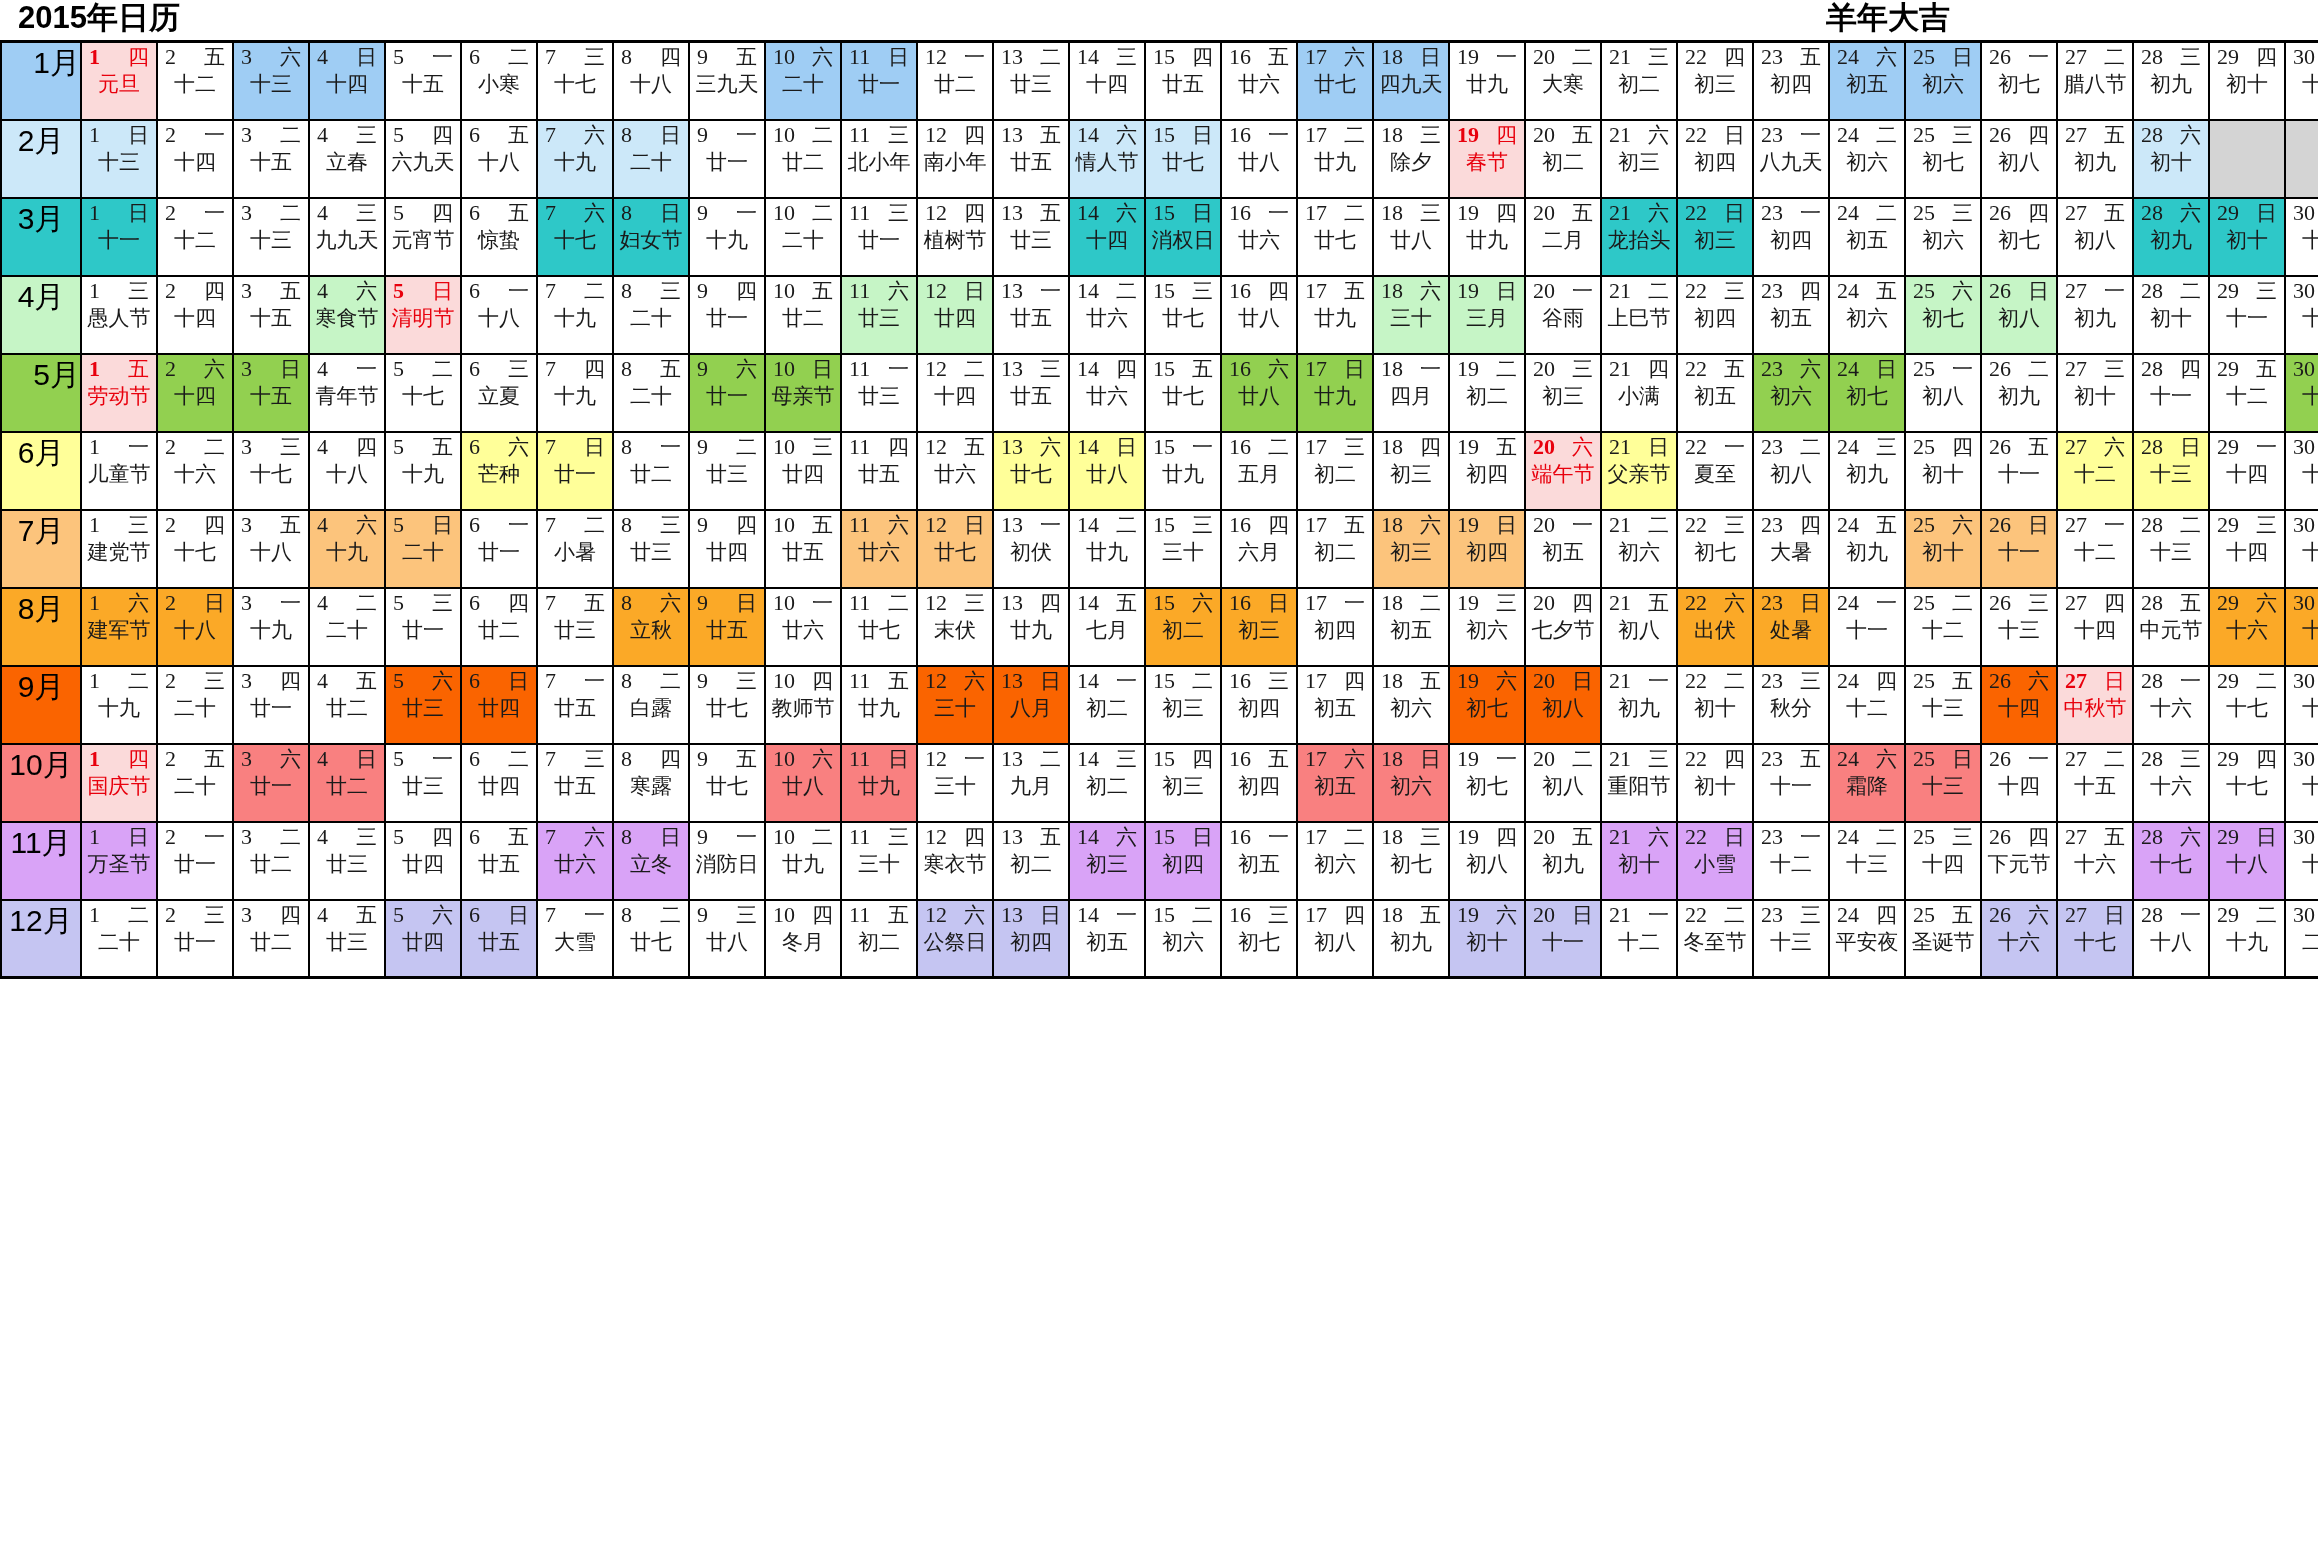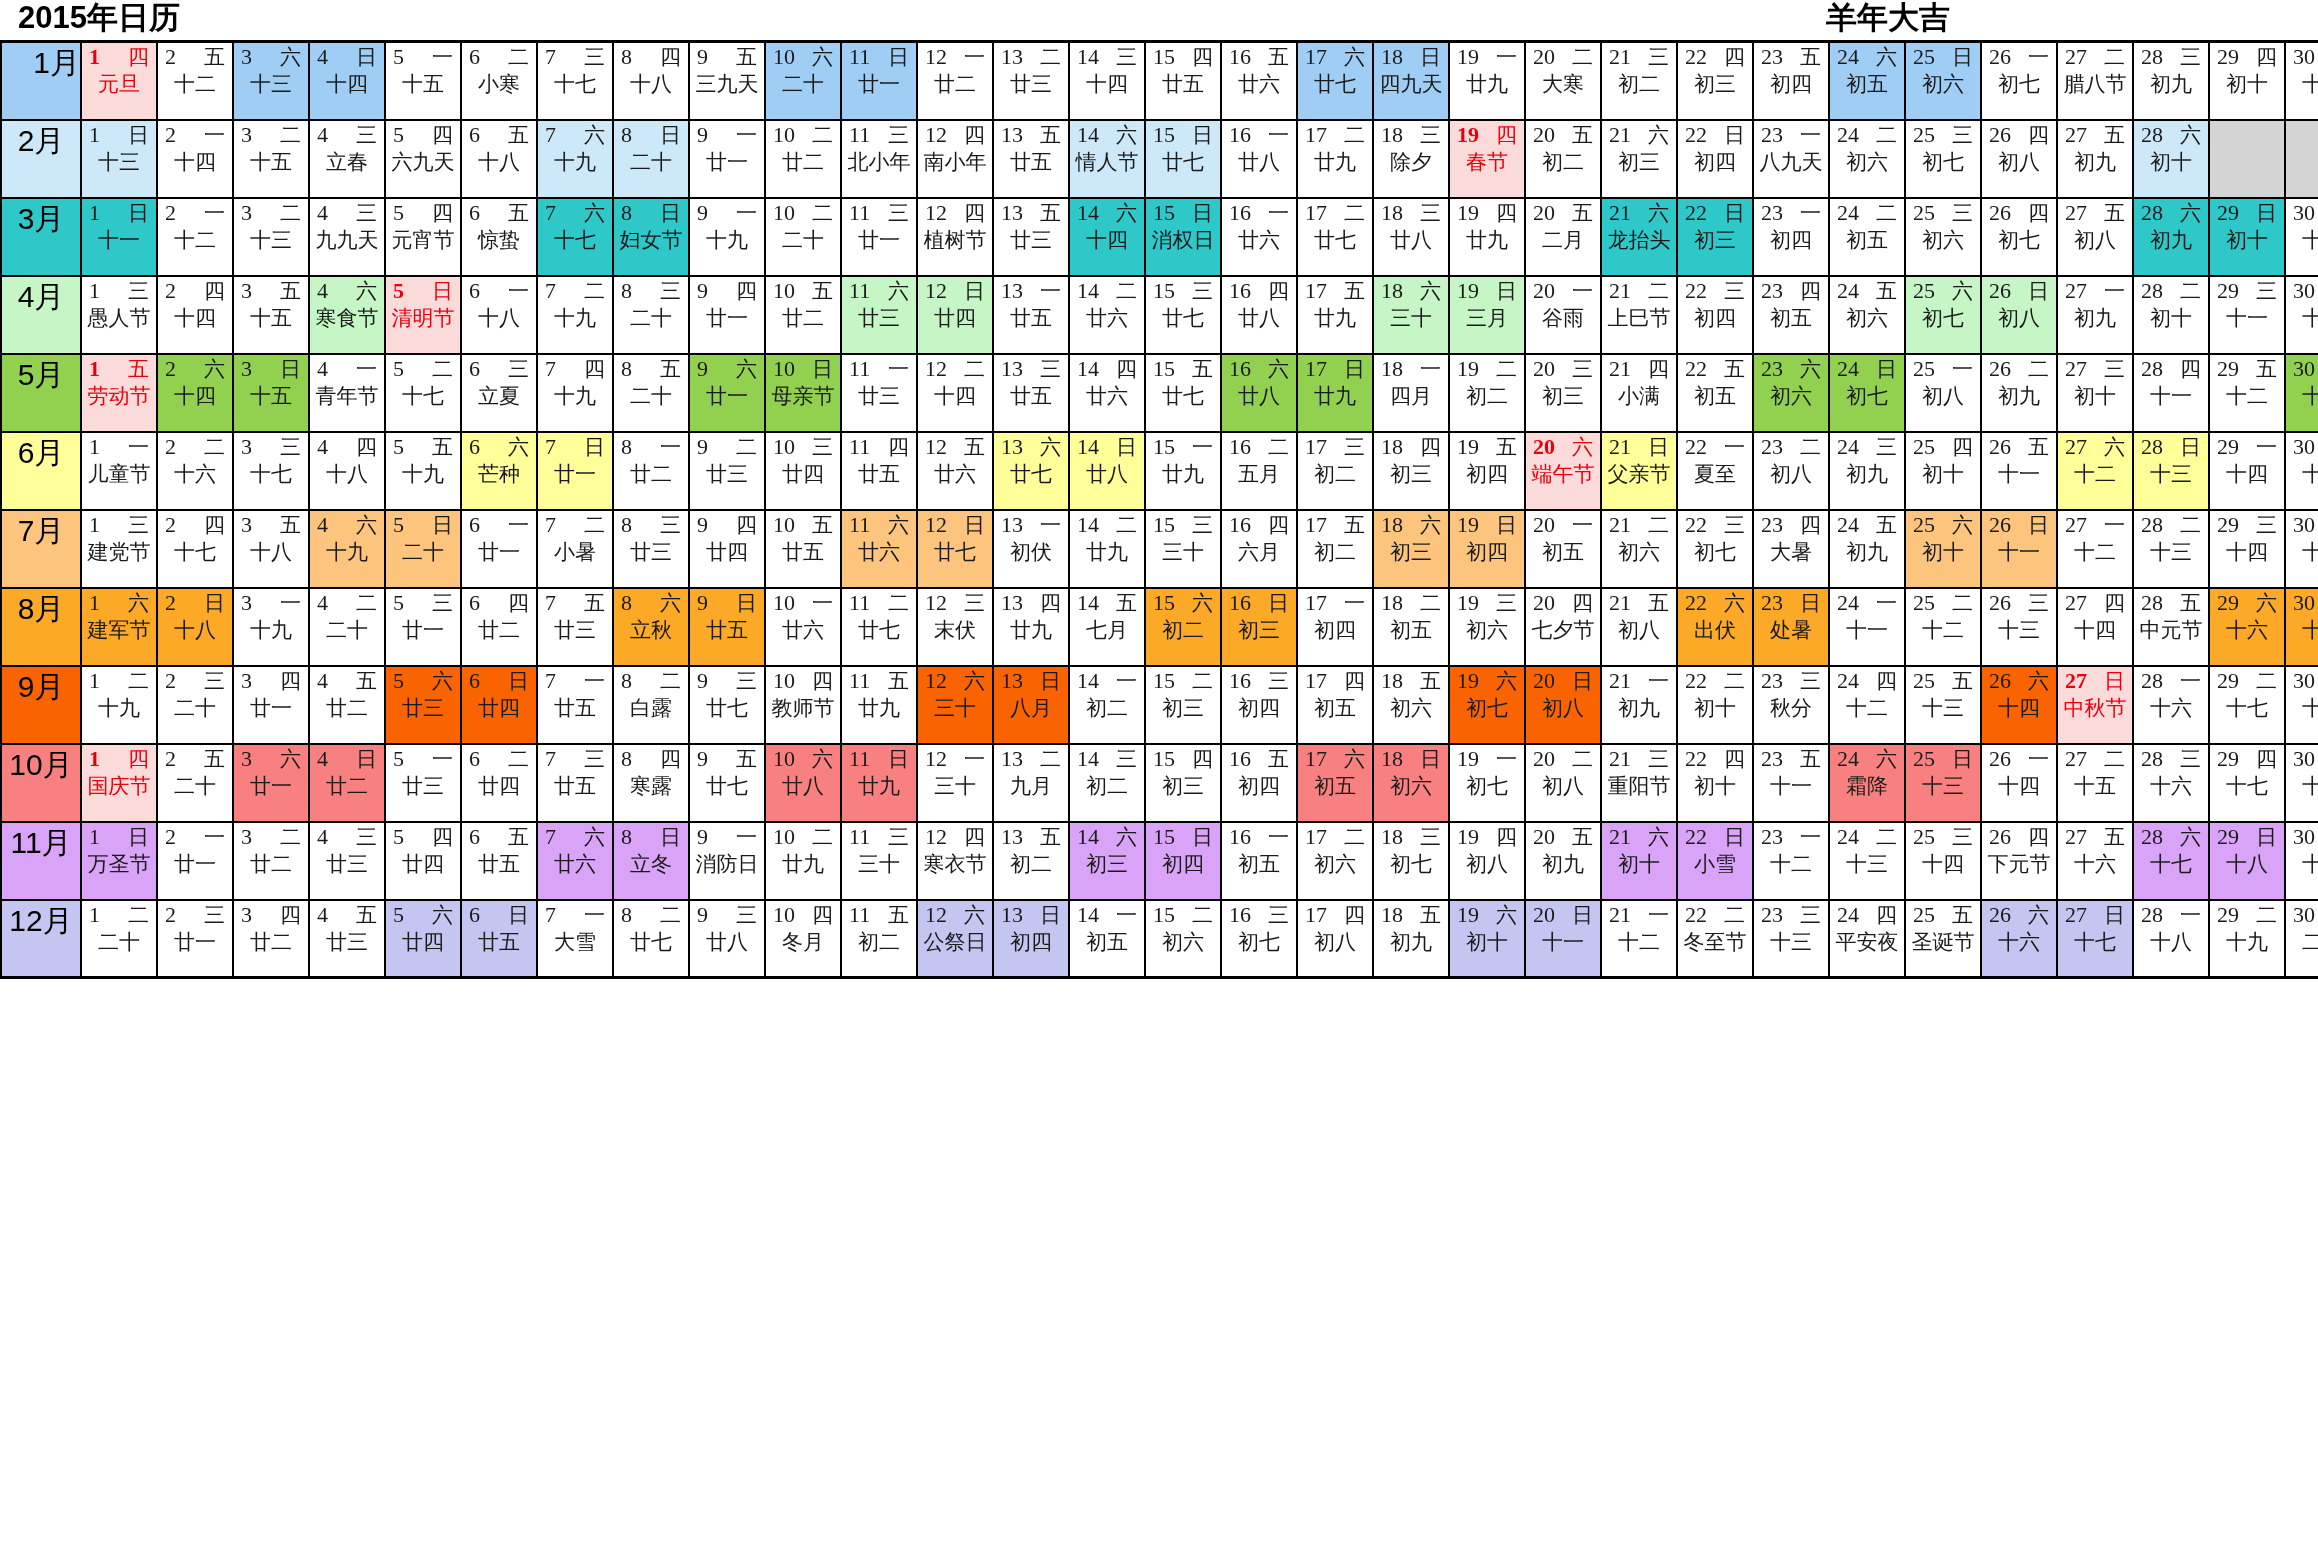--- a/index.html
+++ b/index.html
@@ -862,21 +862,21 @@
             <div class="lline">十一</div>
           </td>
           <td class="day" style="background: rgb(255, 255, 255);">
             <div class="dline">
               <span class="dnum">30</span>
             </div>
             <div class="lline">十二</div>
           </td>
         </tr>
         <tr>
-          <td class="mlabel" style="background: rgb(146, 208, 80);">5月</td>
+          <td class="mlabel" style="background: rgb(146, 208, 80); text-align: right;">5月</td>
           <td class="day hl" style="background: rgb(251, 218, 218);">
             <div class="dline">
               <span class="dnum">1</span>
               <span class="dwk">五</span>
             </div>
             <div class="lline">劳动节</div>
           </td>
           <td class="day" style="background: rgb(146, 208, 80);">
             <div class="dline">
               <span class="dnum">2</span>

